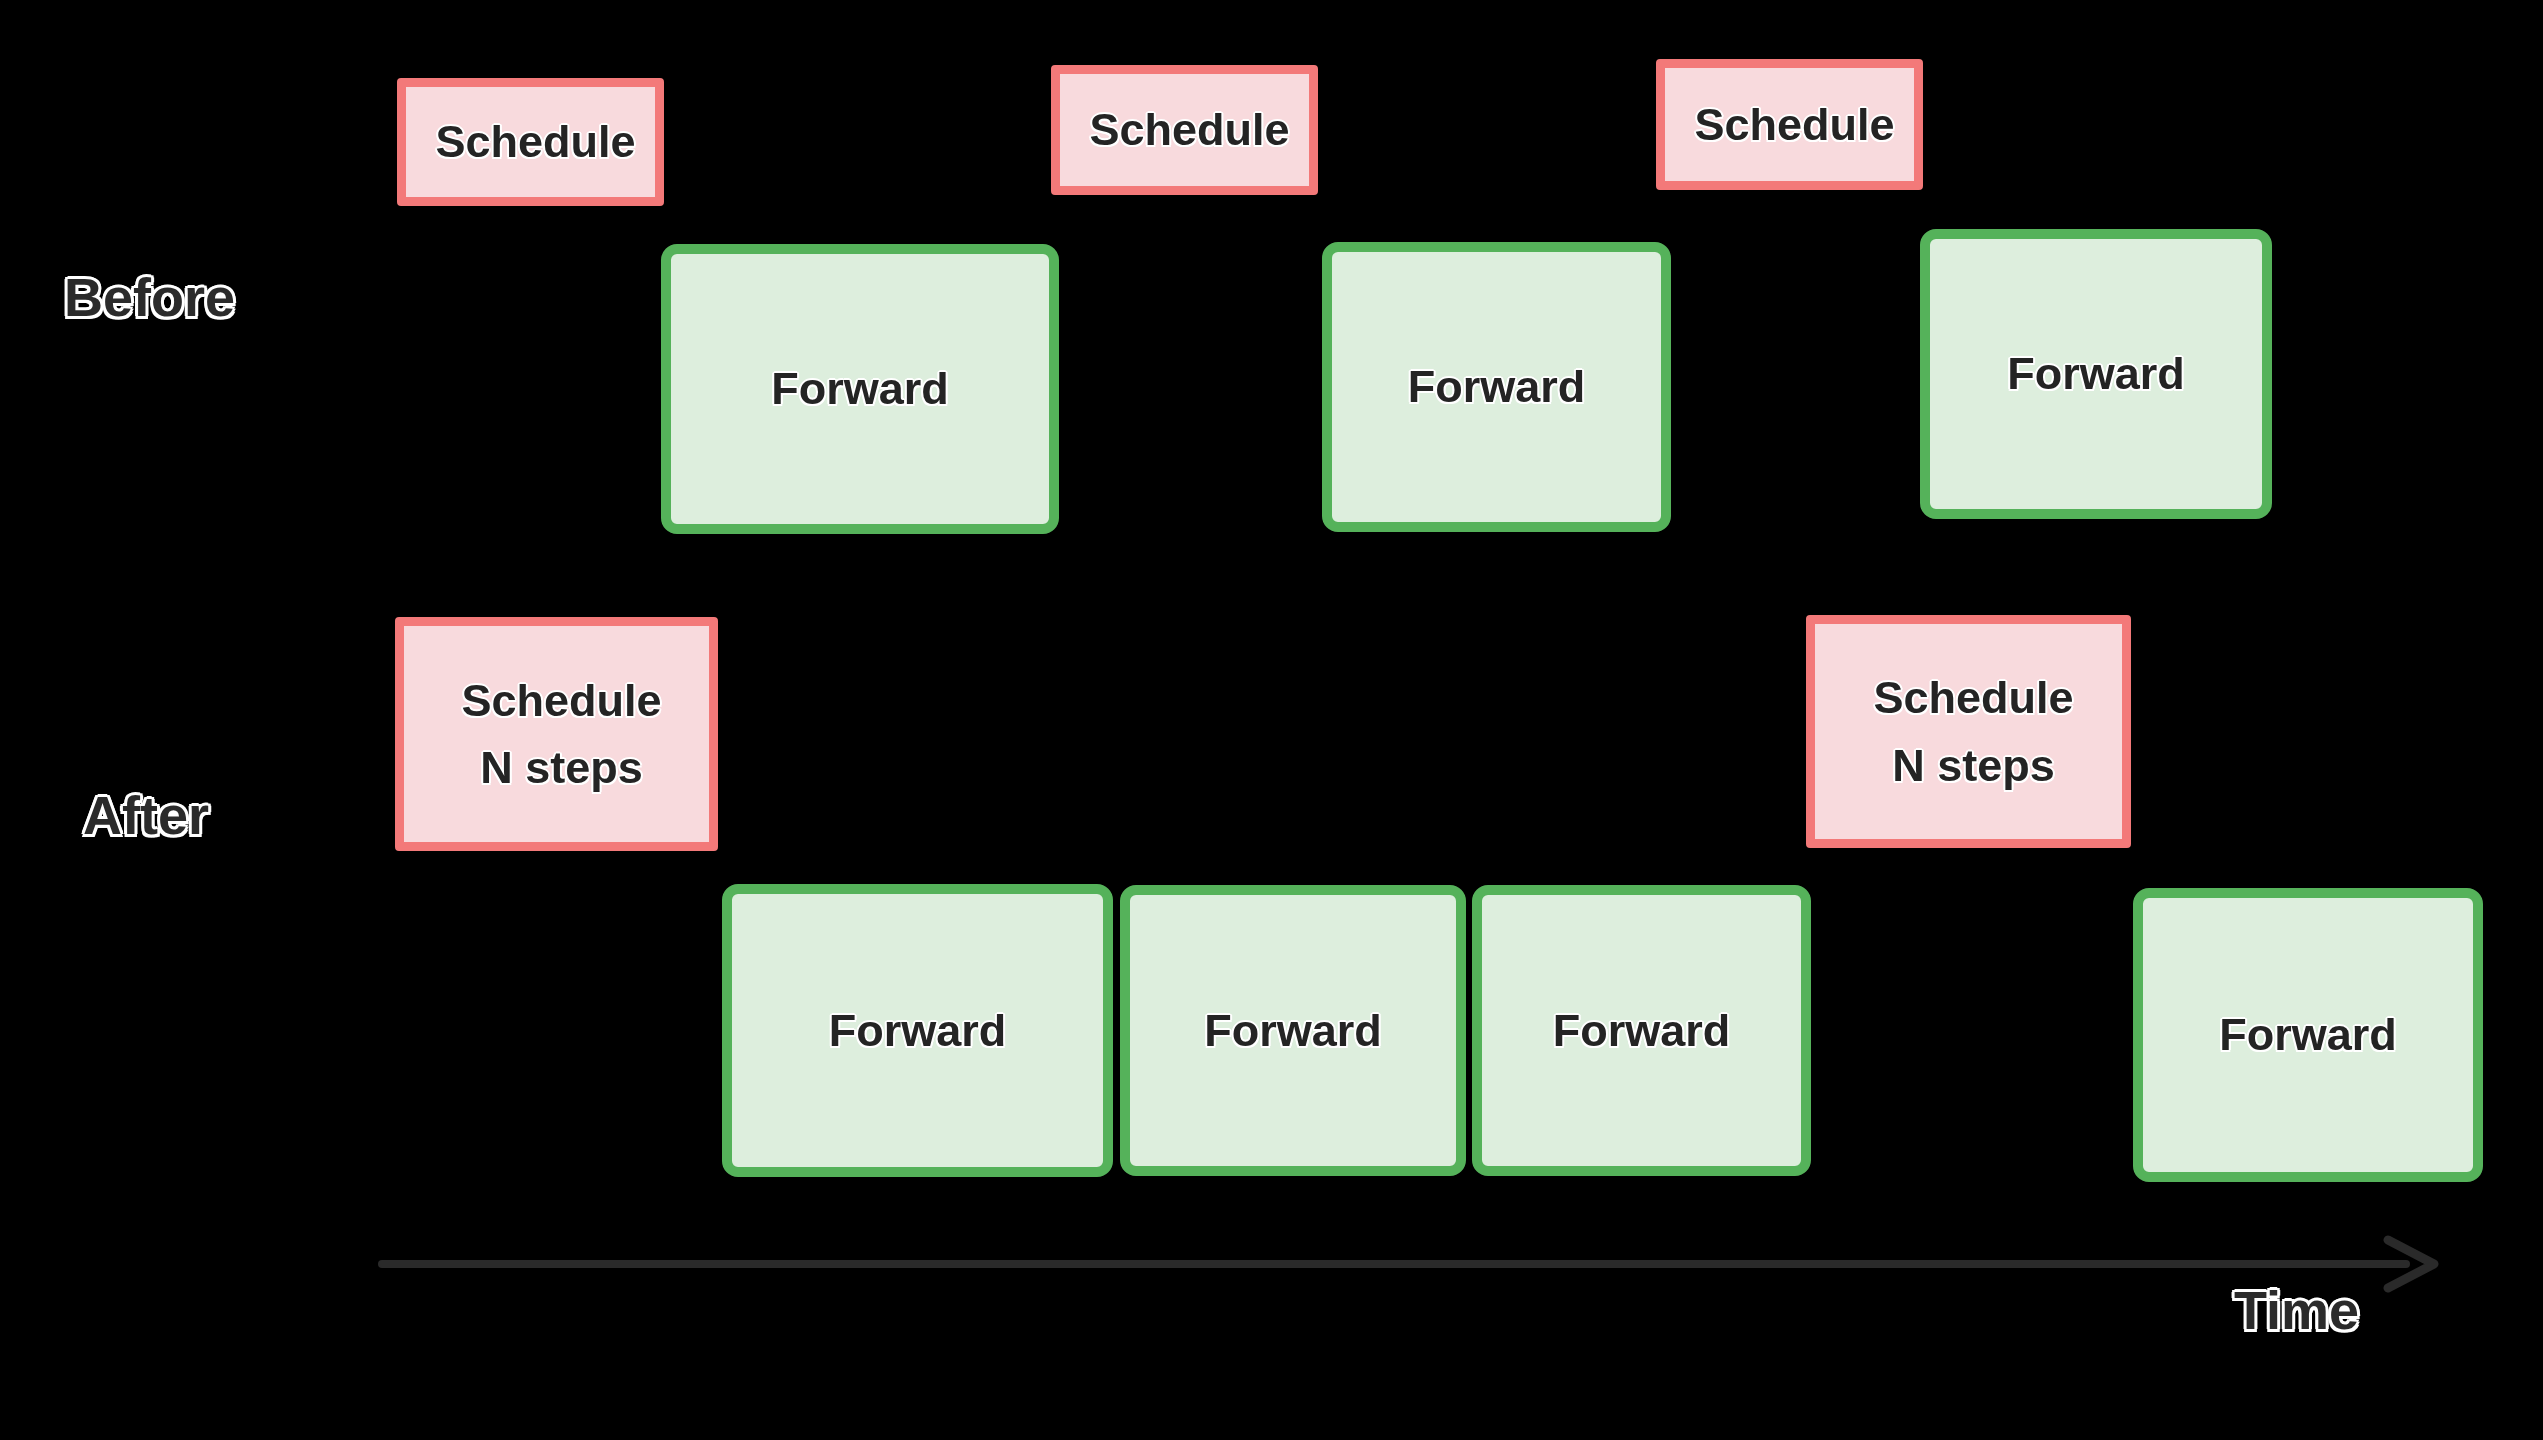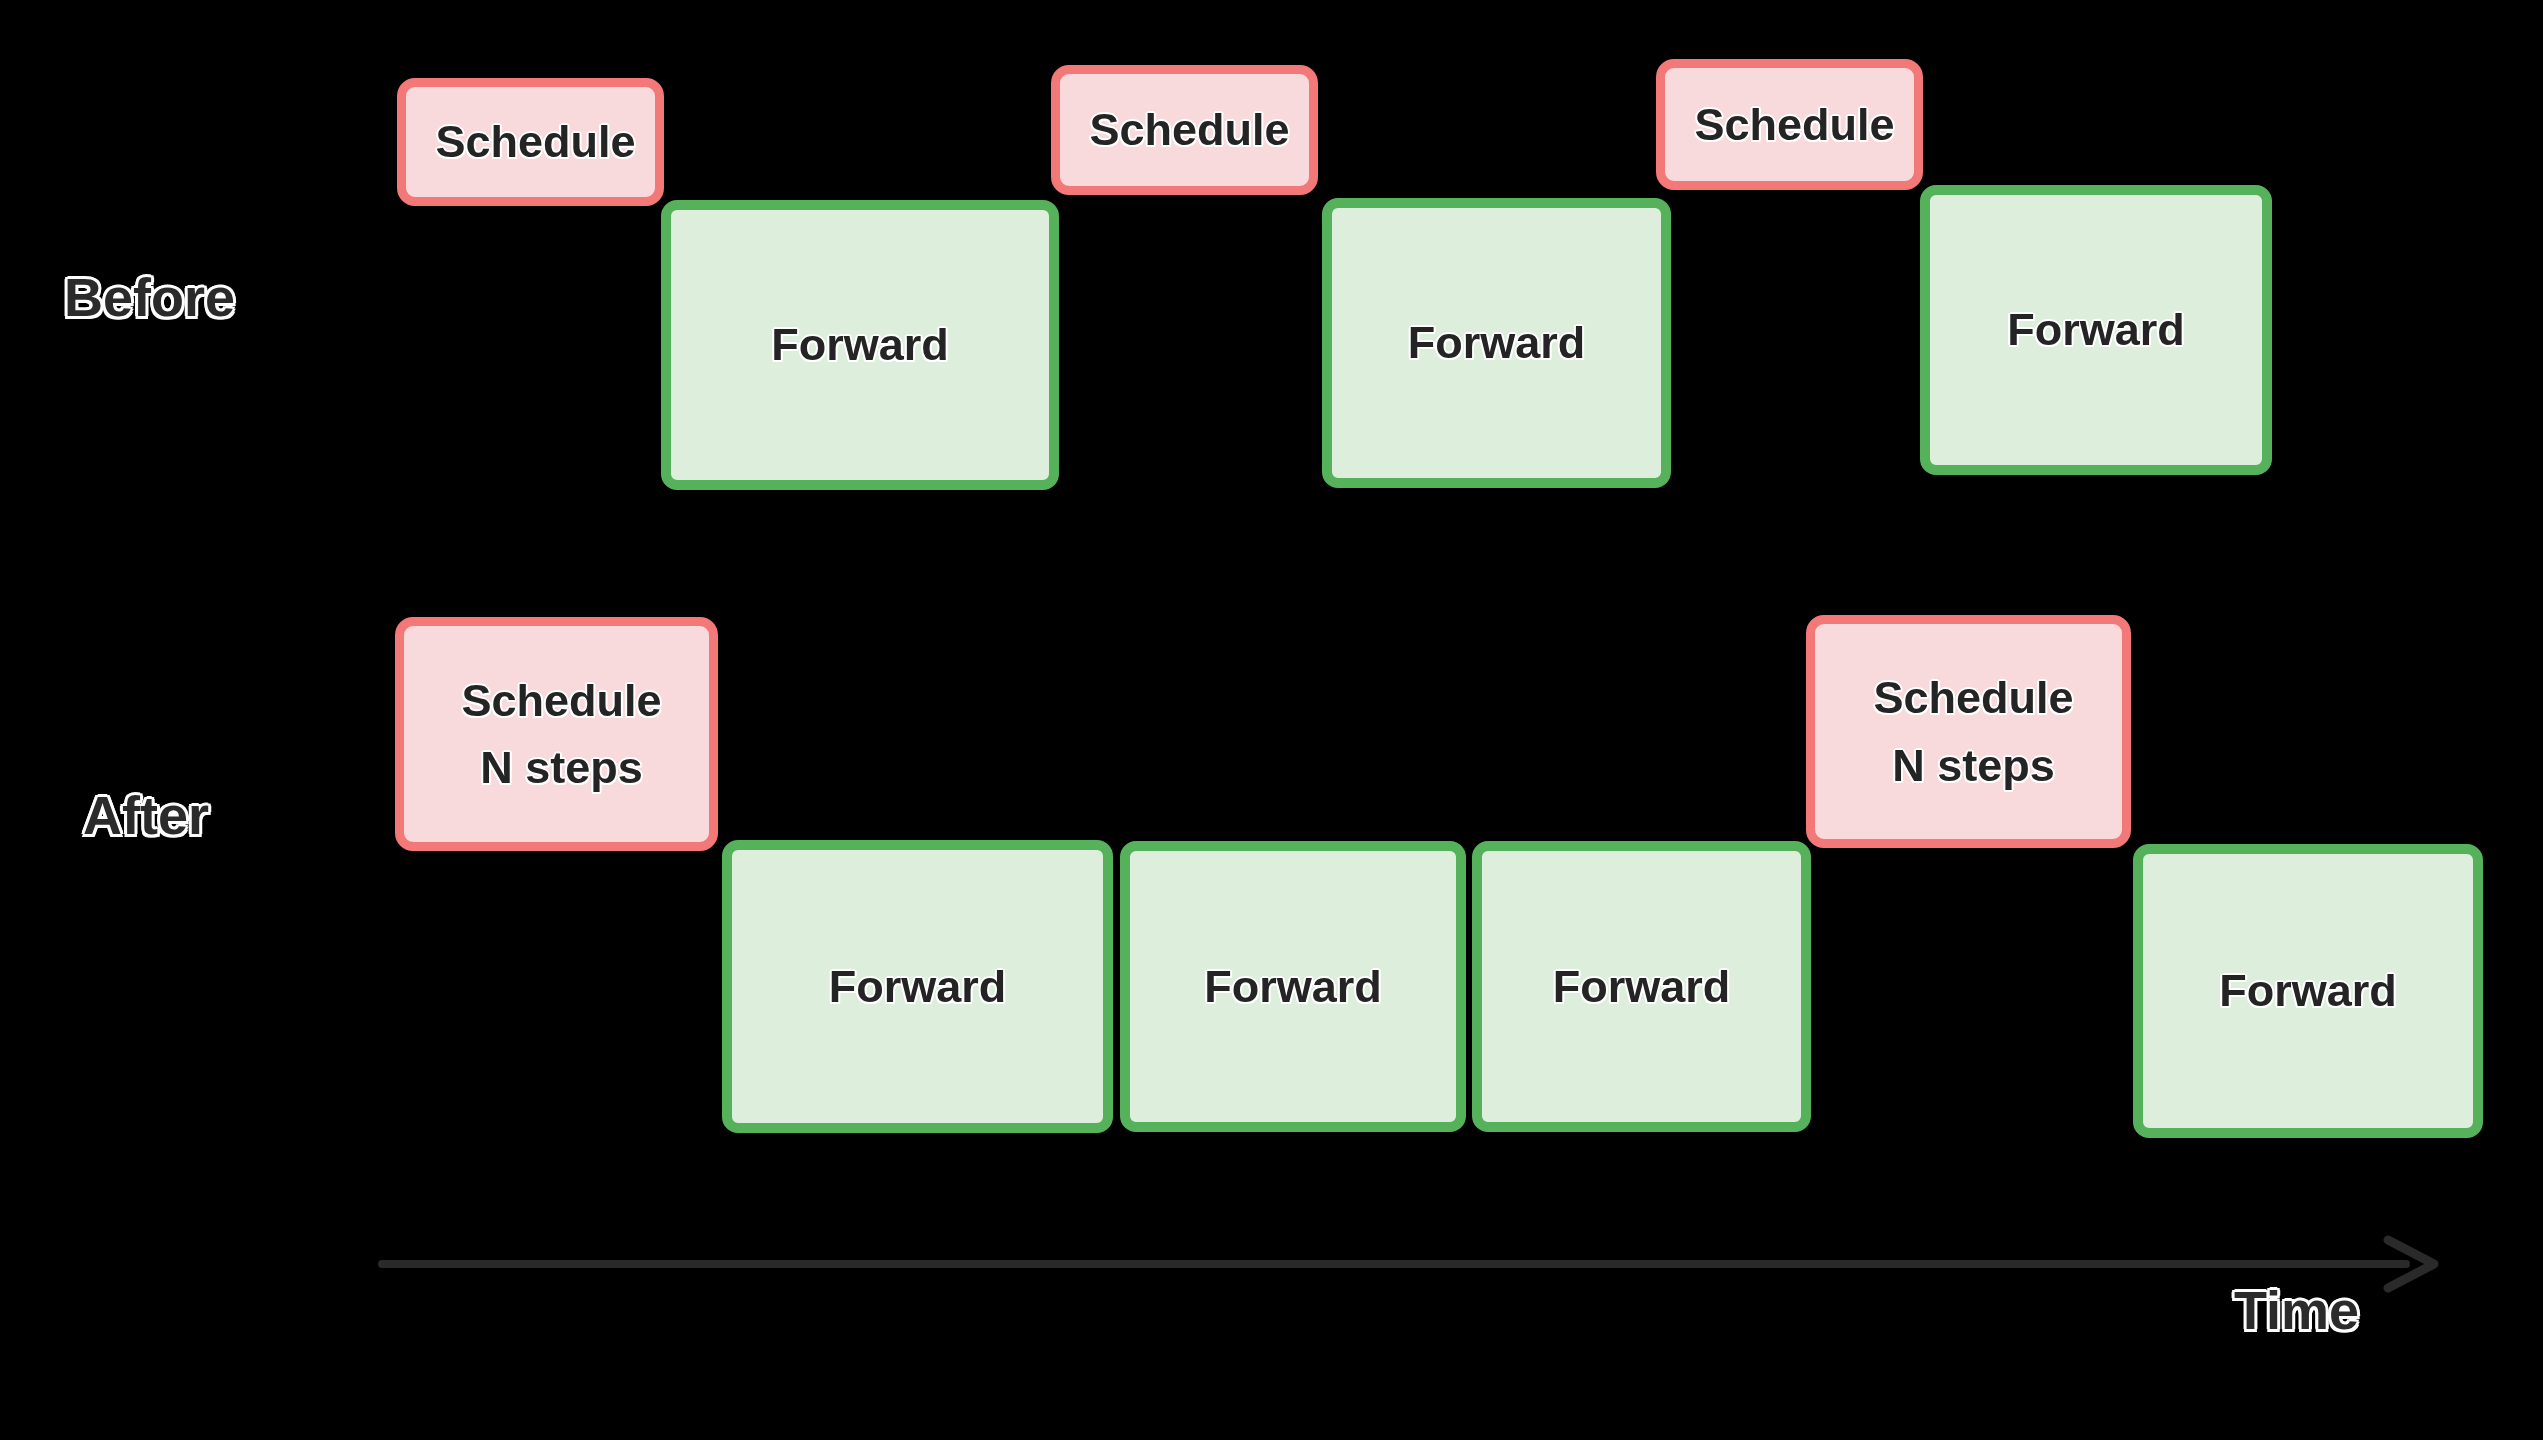--- a/index.html
+++ b/index.html
@@ -27,27 +27,28 @@
     display:flex;align-items:center;justify-content:center;
     text-align:center;
     font-weight:700;
     color:var(--text-dark);
     font-size:45px;
     line-height:1.5;
   }
   .schedule{
     background:var(--schedule-fill);
     border:9px solid var(--schedule-border);
-    border-radius:18px;
+    border-radius:4px;
     padding-left:10px;
   }
   .forward{
     background:var(--forward-fill);
     border:10px solid var(--forward-border);
     border-radius:16px;
+    margin-top:44px;
   }
   .halo-sm{
     text-shadow:
       2px 0 0 var(--halo), -2px 0 0 var(--halo),
       0 2px 0 var(--halo), 0 -2px 0 var(--halo),
       1.5px 1.5px 0 var(--halo), -1.5px 1.5px 0 var(--halo),
       1.5px -1.5px 0 var(--halo), -1.5px -1.5px 0 var(--halo);
   }
   .row-label{
     position:absolute;

